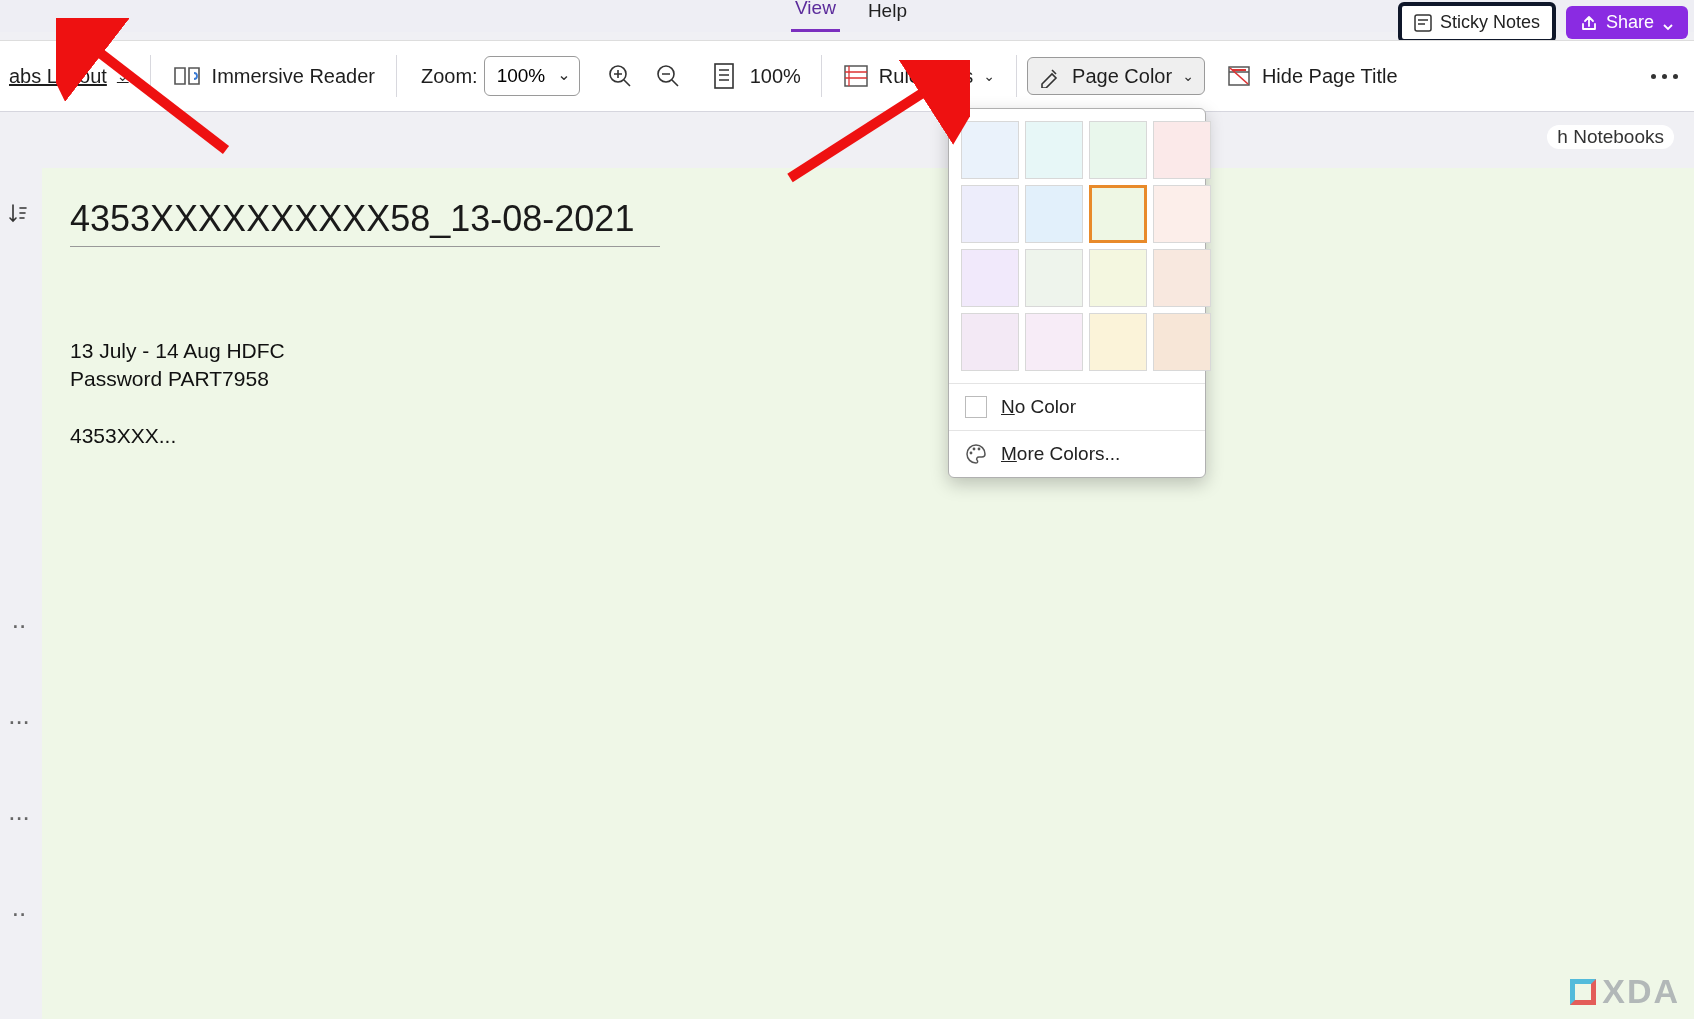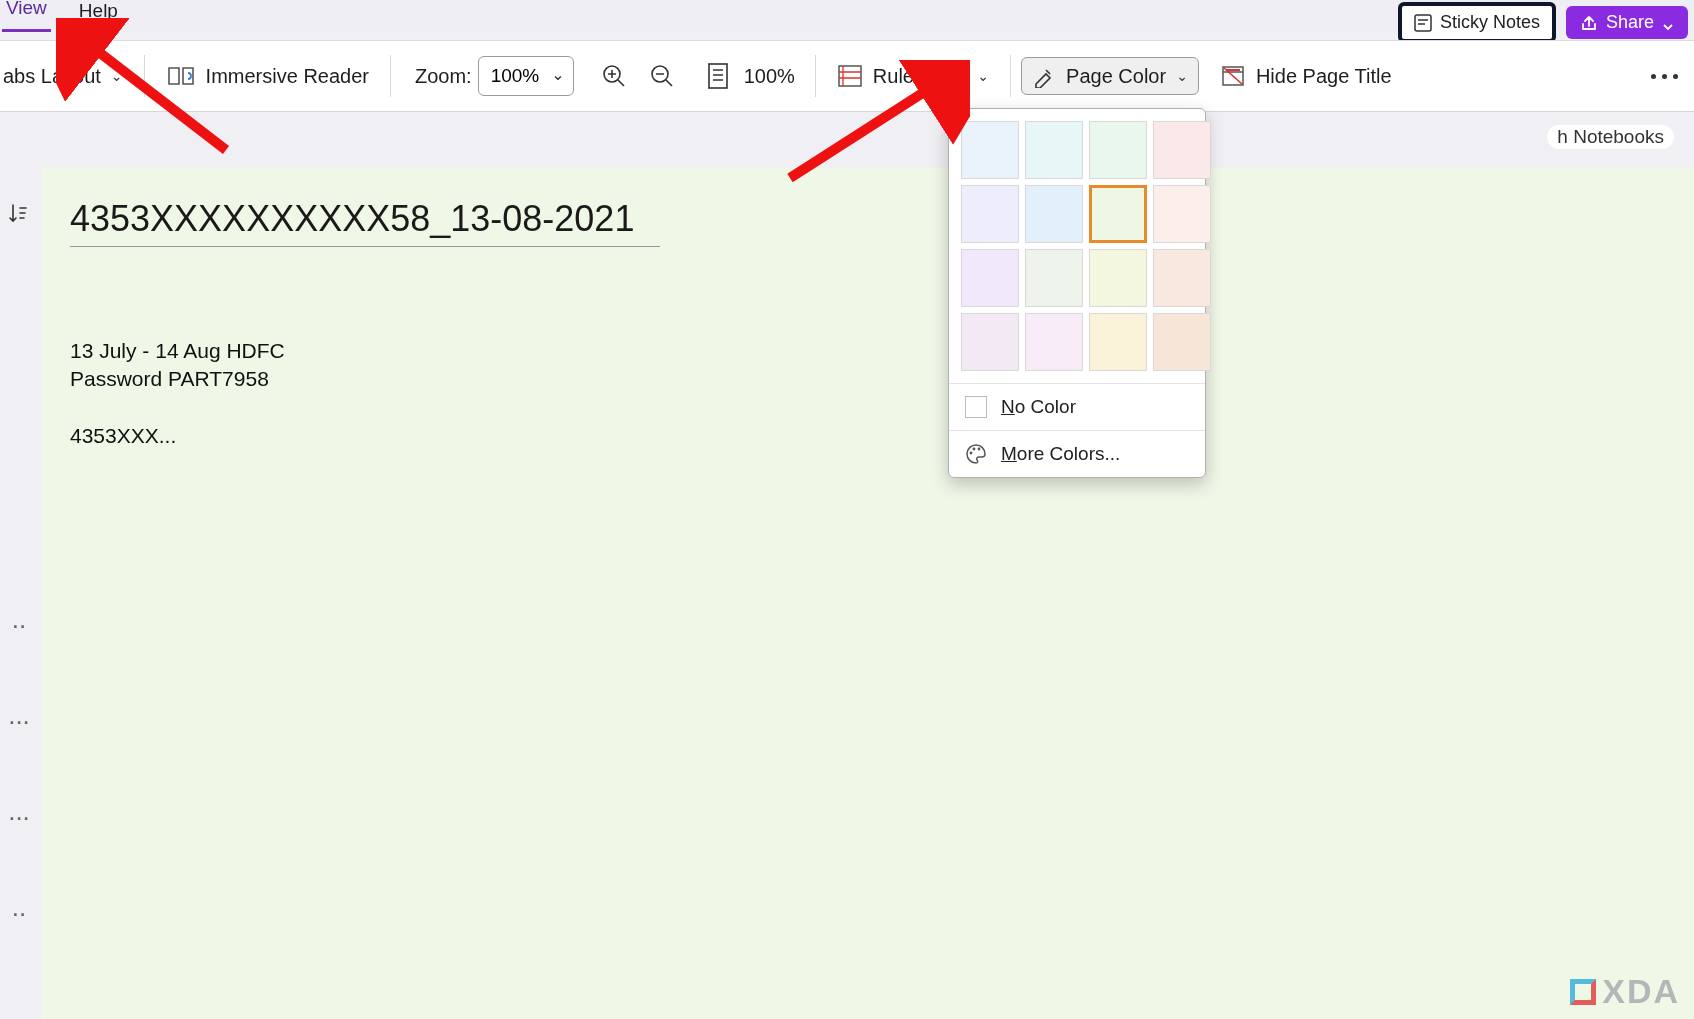--- a/index.html
+++ b/index.html
@@ -1,21 +1,21 @@
 <!DOCTYPE html>
 <html><head>
 <meta charset="utf-8">
 <style>
   * { box-sizing: border-box; margin: 0; padding: 0; font-family: "Segoe UI", Arial, sans-serif; }
   html, body { width: 1694px; height: 1019px; background: #f0f0f4; overflow: hidden; position: relative; }
 
   
   .menubar {
     height: 32px; display: flex; align-items: flex-end; gap: 24px;
-    padding-left: 2px; padding-bottom: 0; background: #eeeef4;
+    padding-left: 8px; padding-bottom: 0; background: #eeeef4; justify-content: center;
   }
   .menubar-item { font-size: 19px; color: #1f1f1f; padding: 6px 4px 10px 4px; cursor: pointer; }
   .menubar-item.active { color: #5b2b9b; border-bottom: 3px solid #7b2fbf; }
 
   
   .header-right {
     position: absolute; top: 2px; right: 6px; display: flex; gap: 10px; align-items: center;
   }
   .btn-outline {
     background: #fff; border: 4px solid #0f172a; border-radius: 6px;
@@ -154,21 +154,21 @@
     <span class="ic">
       <svg width="12" height="12" viewBox="0 0 12 12">
           <path d="M2 4l4 4 4-4" fill="none" stroke="#fff" stroke-width="1.8"></path>
         </svg>
     </span>
   </div>
 </div>
 
 <div class="ribbon">
 
-  <div class="ribbtn" style="padding-left:2px;">
+  <div class="ribbtn" style="padding-left:8px;text-decoration:underline;">
     <span>abs Layout</span>
     <span class="chev">⌄</span>
   </div>
   <div class="sep"></div>
 
   <div class="ribbtn">
     <span class="ic">
       <svg width="30" height="26" viewBox="0 0 30 26">
           <path d="M3 5h10v16H3zM17 5h10v16H17z" fill="none" stroke="#555" stroke-width="1.6"></path>
           <path d="M22 10c4 0 4 6 0 6" fill="none" stroke="#3a7bd5" stroke-width="1.8"></path>

